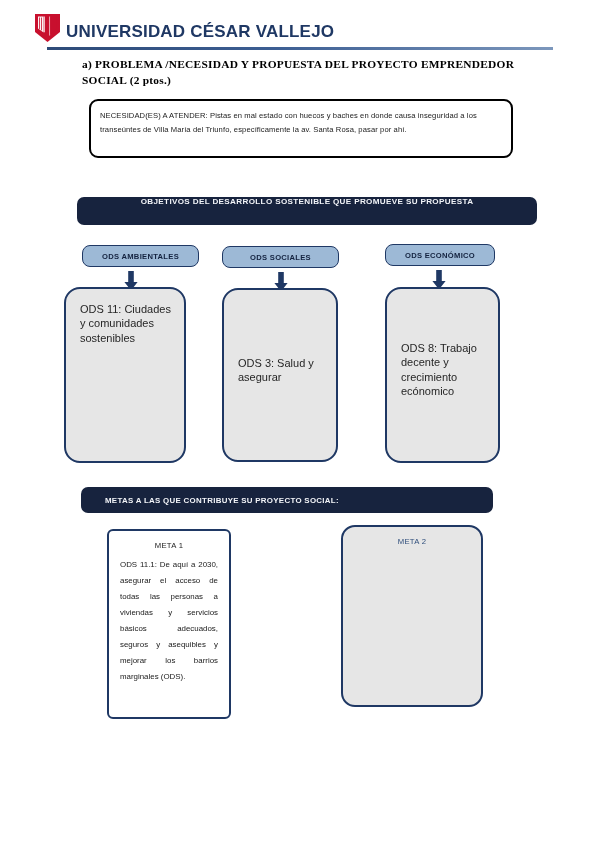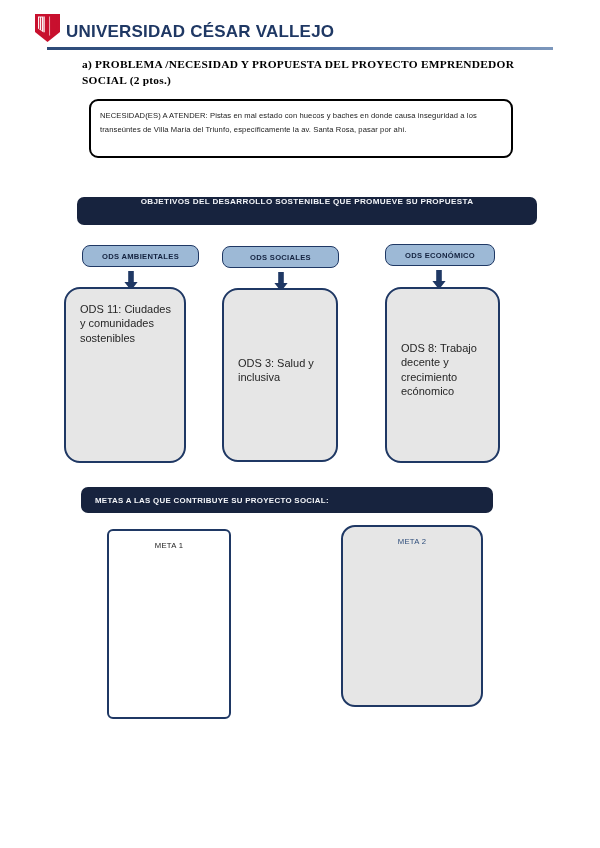--- a/index.html
+++ b/index.html
@@ -96,21 +96,21 @@
     font-weight: bold;
     letter-spacing: 0.35px;
     color: #F2F4F8;
   }
   .banner-metas {
     left: 81px; top: 487px;
     width: 412px; height: 26px;
     display: flex;
     align-items: center;
     justify-content: flex-start;
-    padding-left: 14px;
+    padding-left: 24px;
   }
   .banner-metas .banner-text {
     font-size: 7.9px;
     font-weight: bold;
     letter-spacing: 0.3px;
     color: #F2F4F8;
   }
 
   
   .chip {
@@ -251,28 +251,29 @@
 <div class="arrow arrow-3">
   <svg width="14" height="20" viewBox="0 0 14 20" aria-hidden="true">
     <path d="M4.2 0 L9.8 0 L9.8 11 L13.6 11 L7 19.4 L0.4 11 L4.2 11 Z" fill="#1F3864"></path>
   </svg>
 </div>
 
 <div class="ods-box ods-box-1">
   <div class="ods-text">ODS 11: Ciudades y comunidades sostenibles</div>
 </div>
 <div class="ods-box ods-box-2">
-  <div class="ods-text">ODS 3: Salud y inclusiva</div>
+  <div class="ods-text">ODS 3: Salud y asegurar</div>
 </div>
 <div class="ods-box ods-box-3">
   <div class="ods-text">ODS 8: Trabajo decente y crecimiento ecónomico</div>
 </div>
 
 <div class="banner banner-metas">
   <span class="banner-text">METAS A LAS QUE CONTRIBUYE SU PROYECTO SOCIAL:</span>
 </div>
 
 <div class="meta-box meta-box-1">
   <div class="meta-title">META 1</div>
+  <div class="meta-body">ODS 11.1: De aquí a 2030, asegurar el acceso de todas las personas a viviendas y servicios básicos adecuados, seguros y asequibles y mejorar los barrios marginales (ODS).</div>
 </div>
 <div class="meta-box meta-box-2">
   <div class="meta-title">META 2</div>
 </div>
 
 </body></html>

